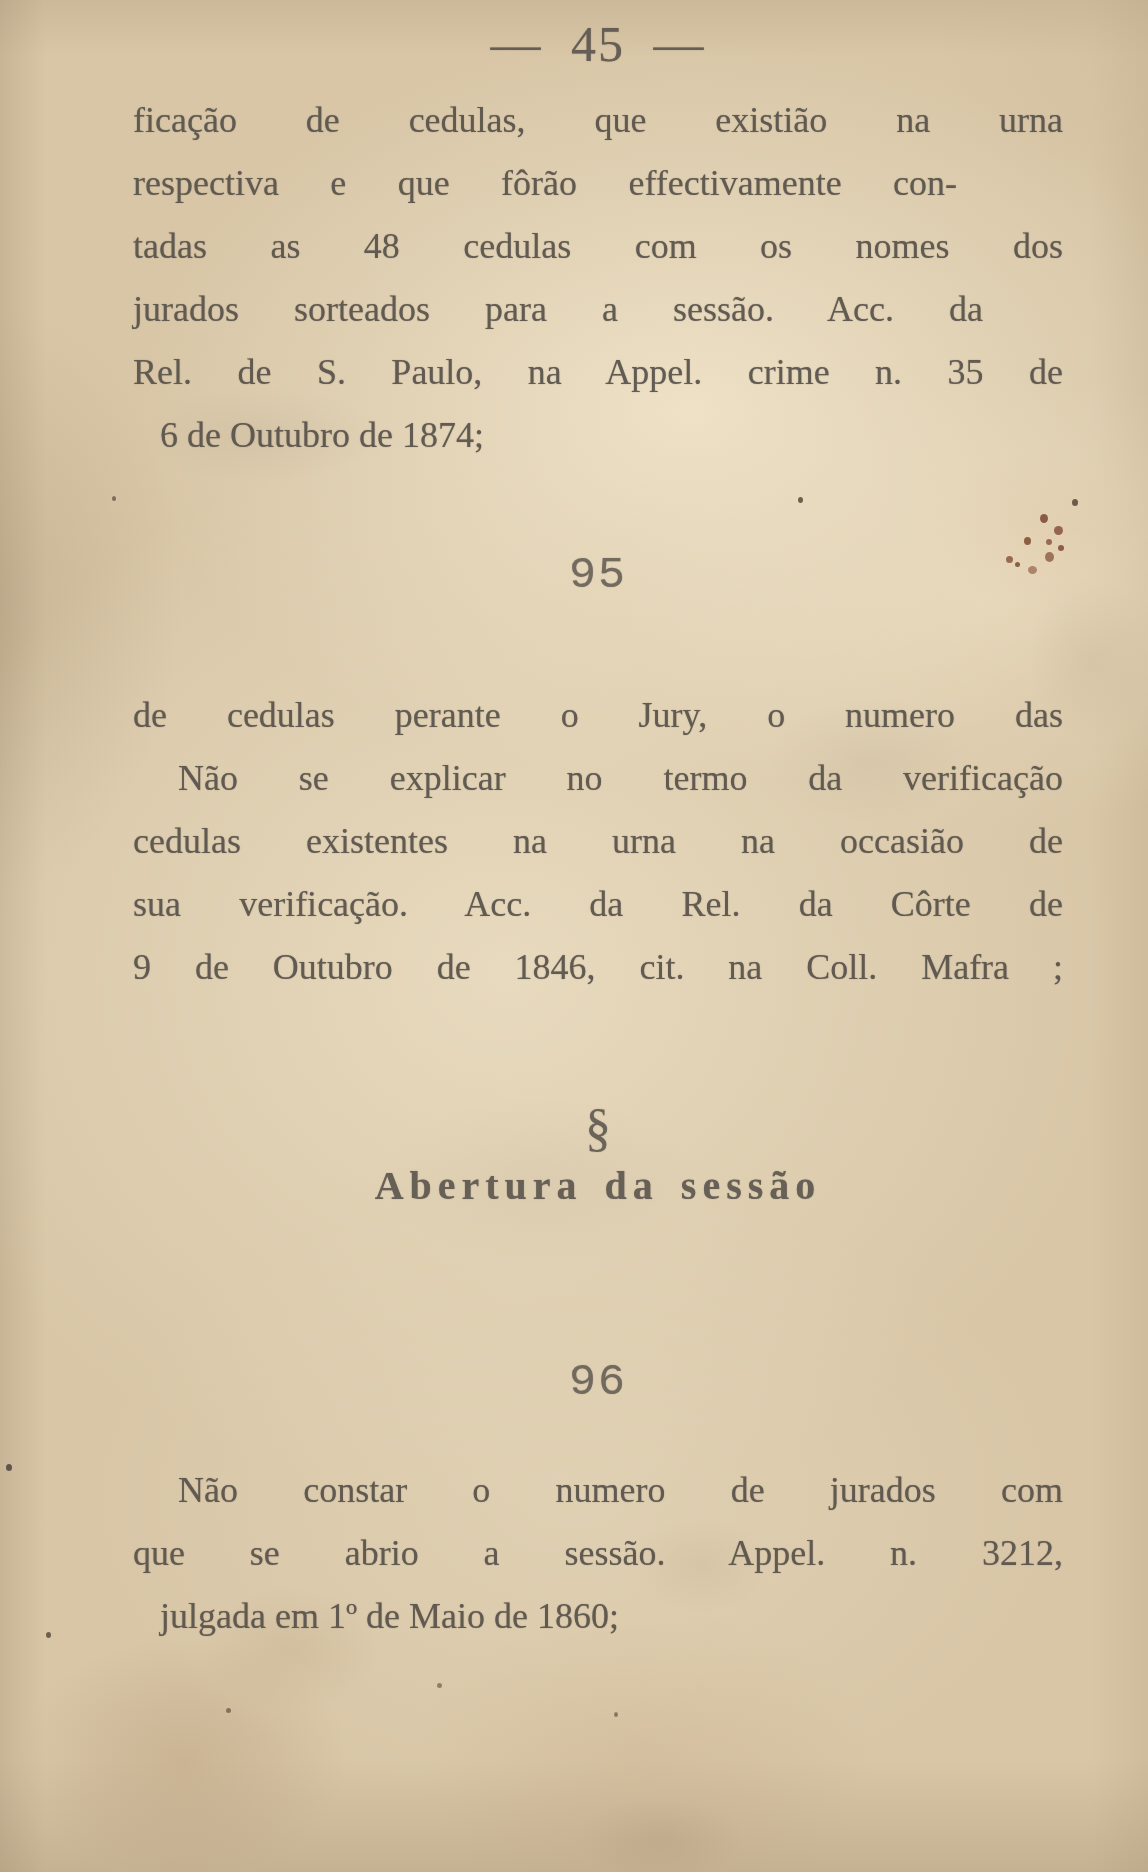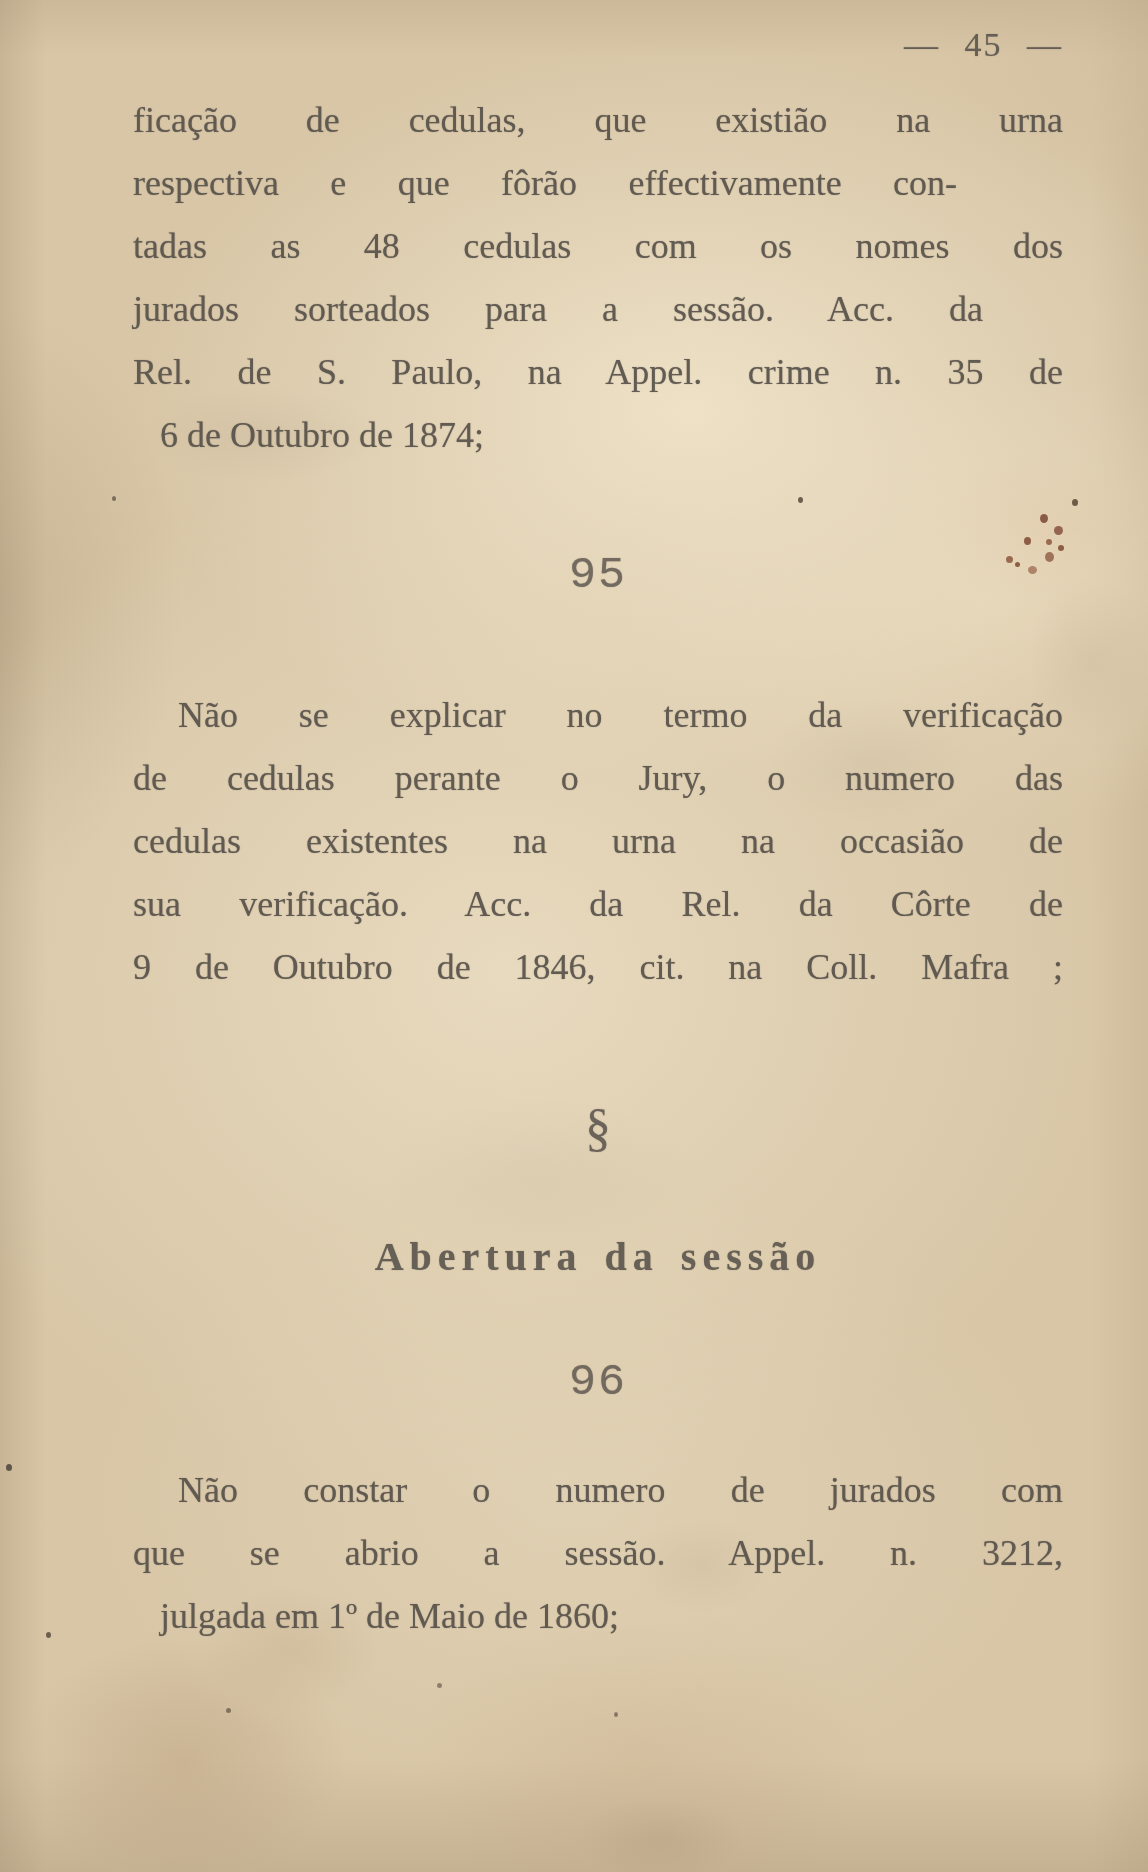--- a/index.html
+++ b/index.html
@@ -36,21 +36,21 @@
       radial-gradient(ellipse 230px 120px at 540px 1180px, rgba(124,112,92,0.06), rgba(124,112,92,0) 70%),
       radial-gradient(ellipse 130px 90px at 290px 1650px, rgba(152,122,90,0.13), rgba(152,122,90,0) 70%),
       radial-gradient(ellipse 100px 70px at 700px 1565px, rgba(152,126,94,0.10), rgba(152,126,94,0) 70%),
       radial-gradient(ellipse 90px 120px at 1090px 660px, rgba(150,130,100,0.12), rgba(150,130,100,0) 70%),
       radial-gradient(ellipse 120px 60px at 660px 1840px, rgba(146,124,94,0.16), rgba(146,124,94,0) 70%);
   }
   .ink { color: #57514a; text-shadow: 0 0 1.2px rgba(82,75,66,0.55); }
 
   .pageno {
     position: absolute; top: 13px; left: 133px; width: 930px;
-    font-size: 34px; line-height: 63px; text-align: right;
+    font-size: 50px; line-height: 63px; text-align: center;
     word-spacing: 14px; letter-spacing: 2px; opacity: 0.88;
   }
   .block { position: absolute; left: 133px; width: 930px; }
   .line {
     font-size: 36px; line-height: 63px;
     text-align: justify; text-align-last: justify;
     white-space: normal; opacity: 0.92;
   }
   .line.end { text-align-last: left; margin-left: 27px; }
   .line.indent { text-indent: 45px; }
@@ -80,31 +80,31 @@
     <div class="line ink">tadas as 48 cedulas com os nomes dos</div>
     <div class="line ink pr80">jurados sorteados para a sessão. Acc. da</div>
     <div class="line ink">Rel. de S. Paulo, na Appel. crime n. 35 de</div>
     <div class="line ink end">6 de Outubro de 1874;</div>
   </div>
 
   <div class="block centerline" style="top:544px">
     <div class="entry-no ink">95</div>
   </div>
   <div class="block" style="top:684px">
+    <div class="line ink">de cedulas perante o Jury, o numero das</div>
     <div class="line ink indent">Não se explicar no termo da verificação</div>
-    <div class="line ink">de cedulas perante o Jury, o numero das</div>
     <div class="line ink">cedulas existentes na urna na occasião de</div>
     <div class="line ink">sua verificação. Acc. da Rel. da Côrte de</div>
     <div class="line ink">9 de Outubro de 1846, cit. na Coll. Mafra ;</div>
   </div>
 
   <div class="block centerline" style="top:1096px">
     <div class="para-sym ink">§</div>
   </div>
-  <div class="block centerline" style="top:1225px">
+  <div class="block centerline" style="top:1154px">
     <div class="subhead ink">Abertura da sessão</div>
   </div>
 
   <div class="block centerline" style="top:1351px">
     <div class="entry-no ink">96</div>
   </div>
   <div class="block" style="top:1459px">
     <div class="line ink indent">Não constar o numero de jurados com</div>
     <div class="line ink">que se abrio a sessão. Appel. n. 3212,</div>
     <div class="line ink end">julgada em 1º de Maio de 1860;</div>

